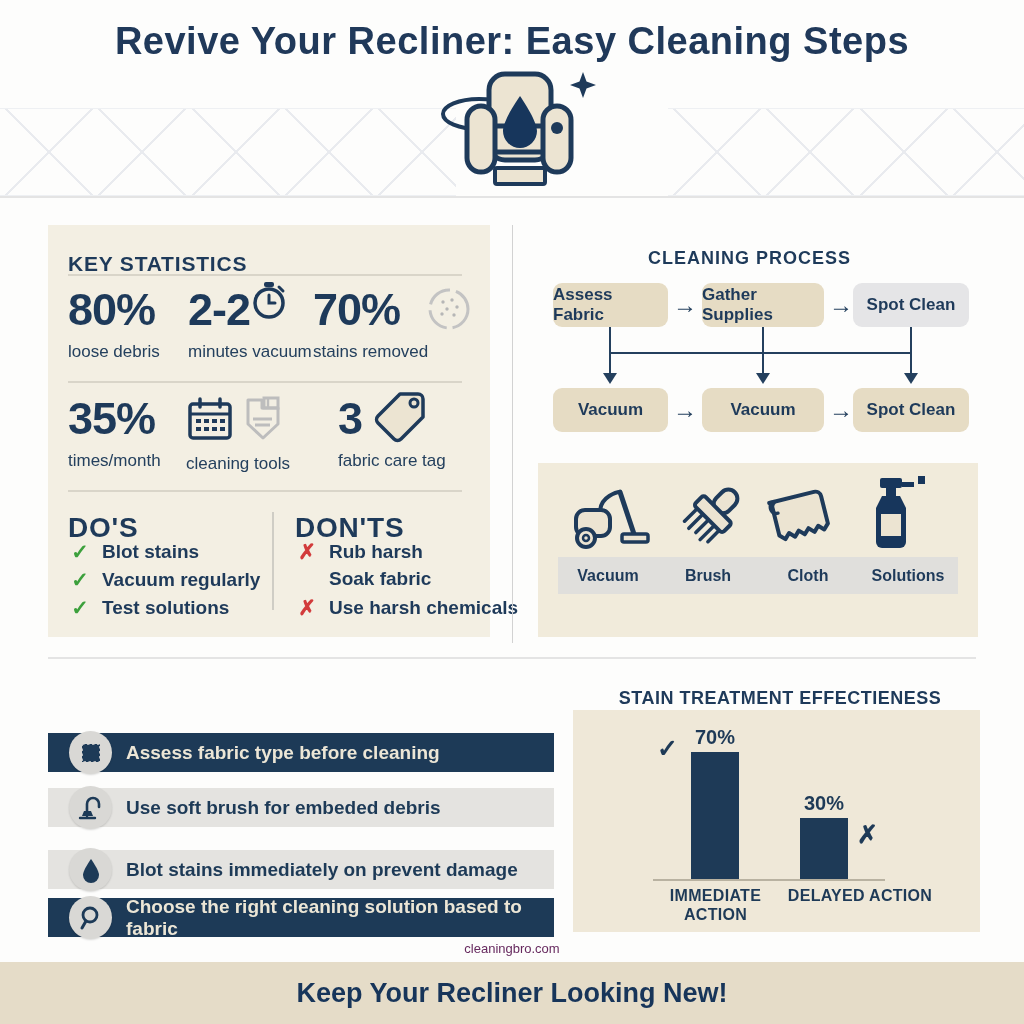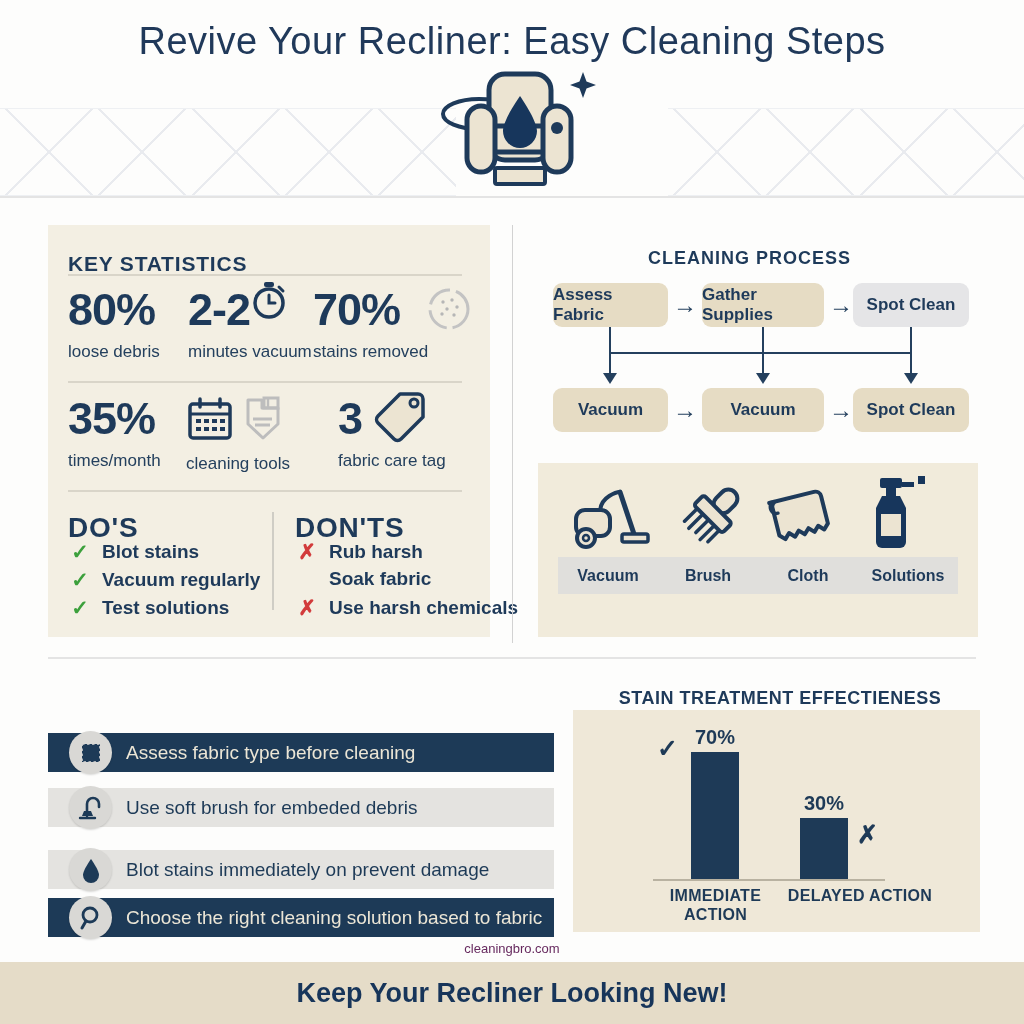--- a/index.html
+++ b/index.html
@@ -1,21 +1,21 @@
 <!DOCTYPE html>
 <html><head>
 <meta charset="utf-8">
 <style>
   * { margin:0; padding:0; box-sizing:border-box; }
   body { background:#ffffff; font-family:"Liberation Sans", sans-serif; }
   #page { position:relative; width:1024px; height:1024px; background:#fdfdfc; overflow:hidden; color:#1e3a5a; }
 
   
   .title { position:absolute; top:20px; left:0; right:0; text-align:center;
-           font-size:38px; font-weight:400; color:#20395a; letter-spacing:0.5px; }
+           font-size:38px; font-weight:700; color:#20395a; letter-spacing:0.5px; }
   .lattice { position:absolute; top:108px; height:88px;
              background-image:
                repeating-linear-gradient(45deg, transparent 0 64px, #e9ebef 64px 66px),
                repeating-linear-gradient(135deg, transparent 0 64px, #e9ebef 64px 66px);
              border-top:1px solid #eef0f3; border-bottom:1px solid #eef0f3; }
   .lattice.left { left:0; width:456px; }
   .lattice.right { left:668px; right:0; }
   .top-rule { position:absolute; top:196px; left:0; right:0; height:2px; background:#e4e4e4; }
   .hero-icon { position:absolute; left:437px; top:68px; }
 
@@ -71,21 +71,21 @@
   .bottom-divider { position:absolute; left:48px; top:657px; width:928px; height:2px; background:#e4e4e4; }
 
   
   .h-keypoints { left:68px; top:683px; font-size:23px; }
   .kp-bar { position:absolute; left:48px; width:506px; height:39px; display:flex; align-items:center; }
   .kp-dark { background:#1d3a57; color:#ece6d6; }
   .kp-light { background:#e4e3e0; color:#1d3a57; }
   .kp-badge { position:absolute; left:21px; top:-2px; width:43px; height:43px; border-radius:50%;
               background:#d9d8d5; display:flex; align-items:center; justify-content:center;
               box-shadow:0 1px 2px rgba(0,0,0,0.15); }
-  .kp-text { margin-left:78px; font-size:19px; font-weight:400; }
+  .kp-text { margin-left:78px; font-size:19px; font-weight:700; }
 
   
   .h-chart { left:600px; top:676px; width:360px; text-align:center; font-size:18px; letter-spacing:0.5px; }
   .chart-panel { position:absolute; left:573px; top:710px; width:407px; height:222px; background:#efe8d8; }
   .chart-baseline { position:absolute; left:80px; top:169px; width:232px; height:2px; background:#b9b2a1; }
   .chart-bar { position:absolute; width:48px; background:#1e3a57; }
   .bar-imm { left:118px; top:42px; height:127px; }
   .bar-del { left:227px; top:108px; height:61px; }
   .bar-value { position:absolute; width:72px; text-align:center; font-size:20px; font-weight:800; color:#1e3a57; }
   .bv-imm { left:106px; top:16px; }

